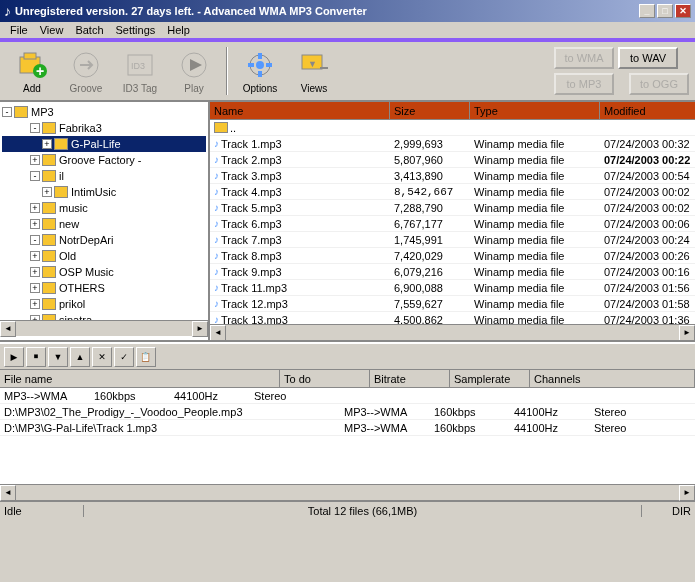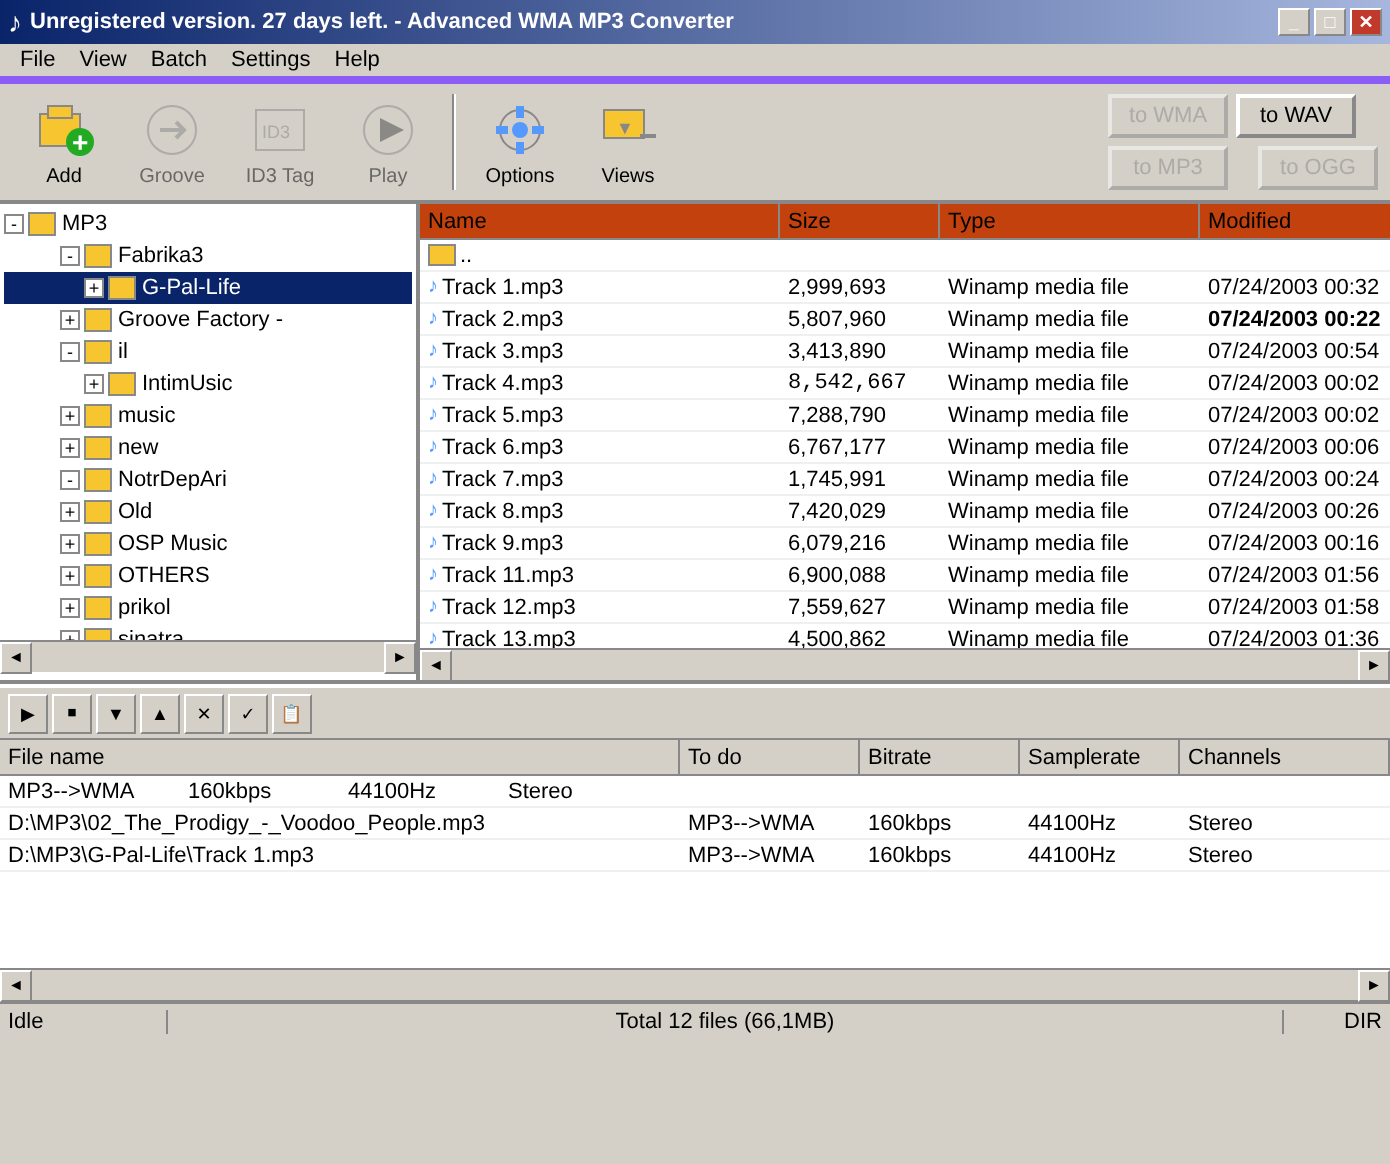--- a/index.html
+++ b/index.html
@@ -279,21 +279,21 @@
       height: 18px;
       flex-shrink: 0;
     }
     .queue-header-col {
       padding: 1px 4px;
       border-right: 1px solid #888;
       font-size: 11px;
       display: flex;
       align-items: center;
     }
-    .qcol-file { width: 340px; }
+    .qcol-file { width: 280px; }
     .qcol-todo { width: 90px; }
     .qcol-bitrate { width: 80px; }
     .qcol-samplerate { width: 80px; }
     .qcol-channels { flex: 1; }
     .queue-scroll {
       flex: 1;
       overflow-y: auto;
     }
     .queue-row {
       display: flex;

